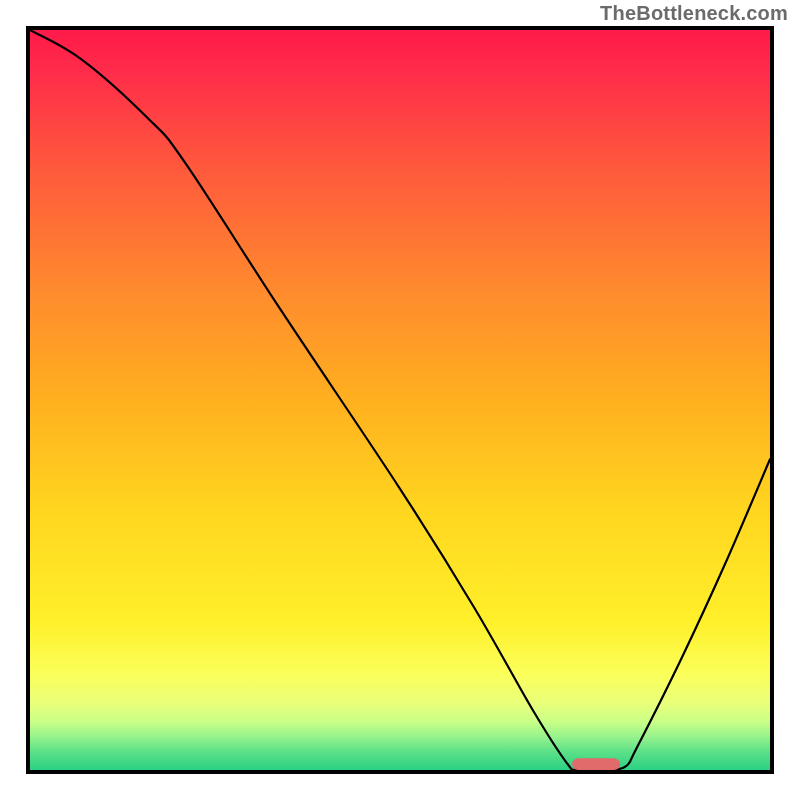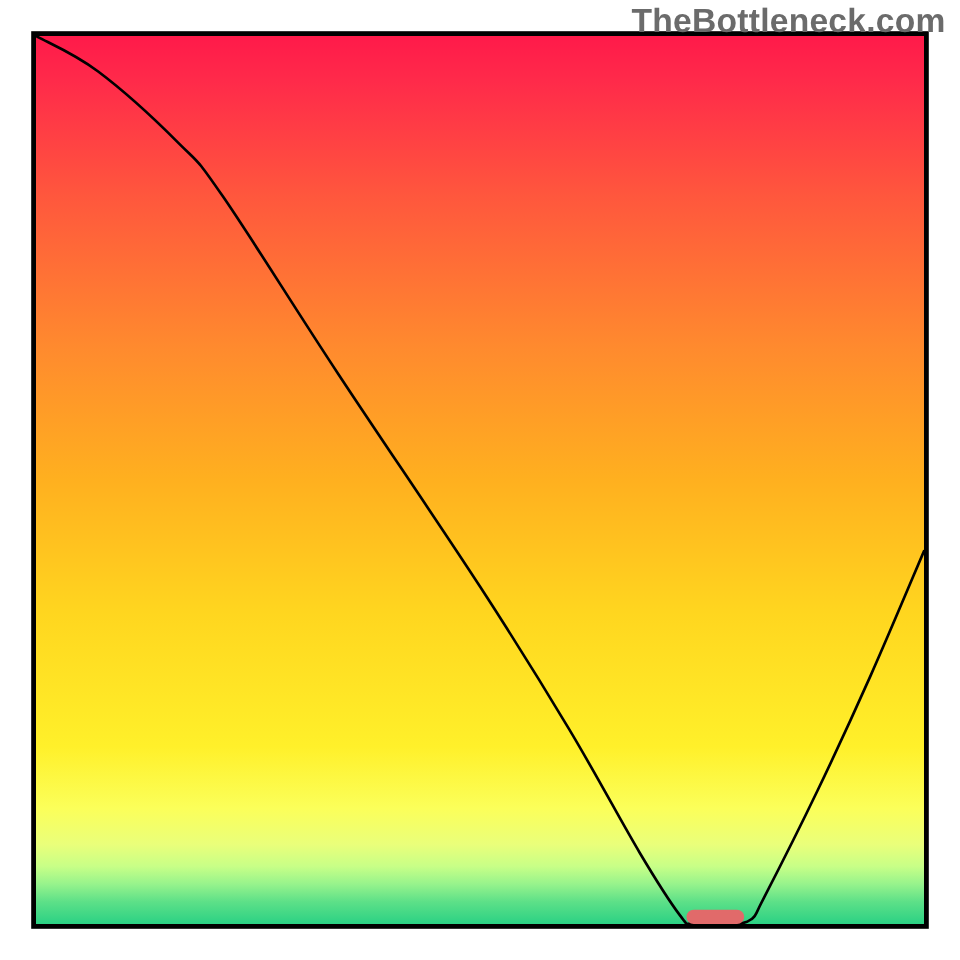--- a/index.html
+++ b/index.html
@@ -12,21 +12,21 @@
   }
   .container {
     position: relative;
     width: 800px;
     height: 800px;
   }
   .watermark {
     position: absolute;
     top: 2px;
     right: 12px;
-    font-size: 28px;
+    font-size: 20px;
     font-weight: bold;
     color: #6b6b6b;
     letter-spacing: 0.2px;
     z-index: 20;
   }
   .chart-frame {
     position: absolute;
     left: 26px;
     top: 26px;
     width: 748px;

